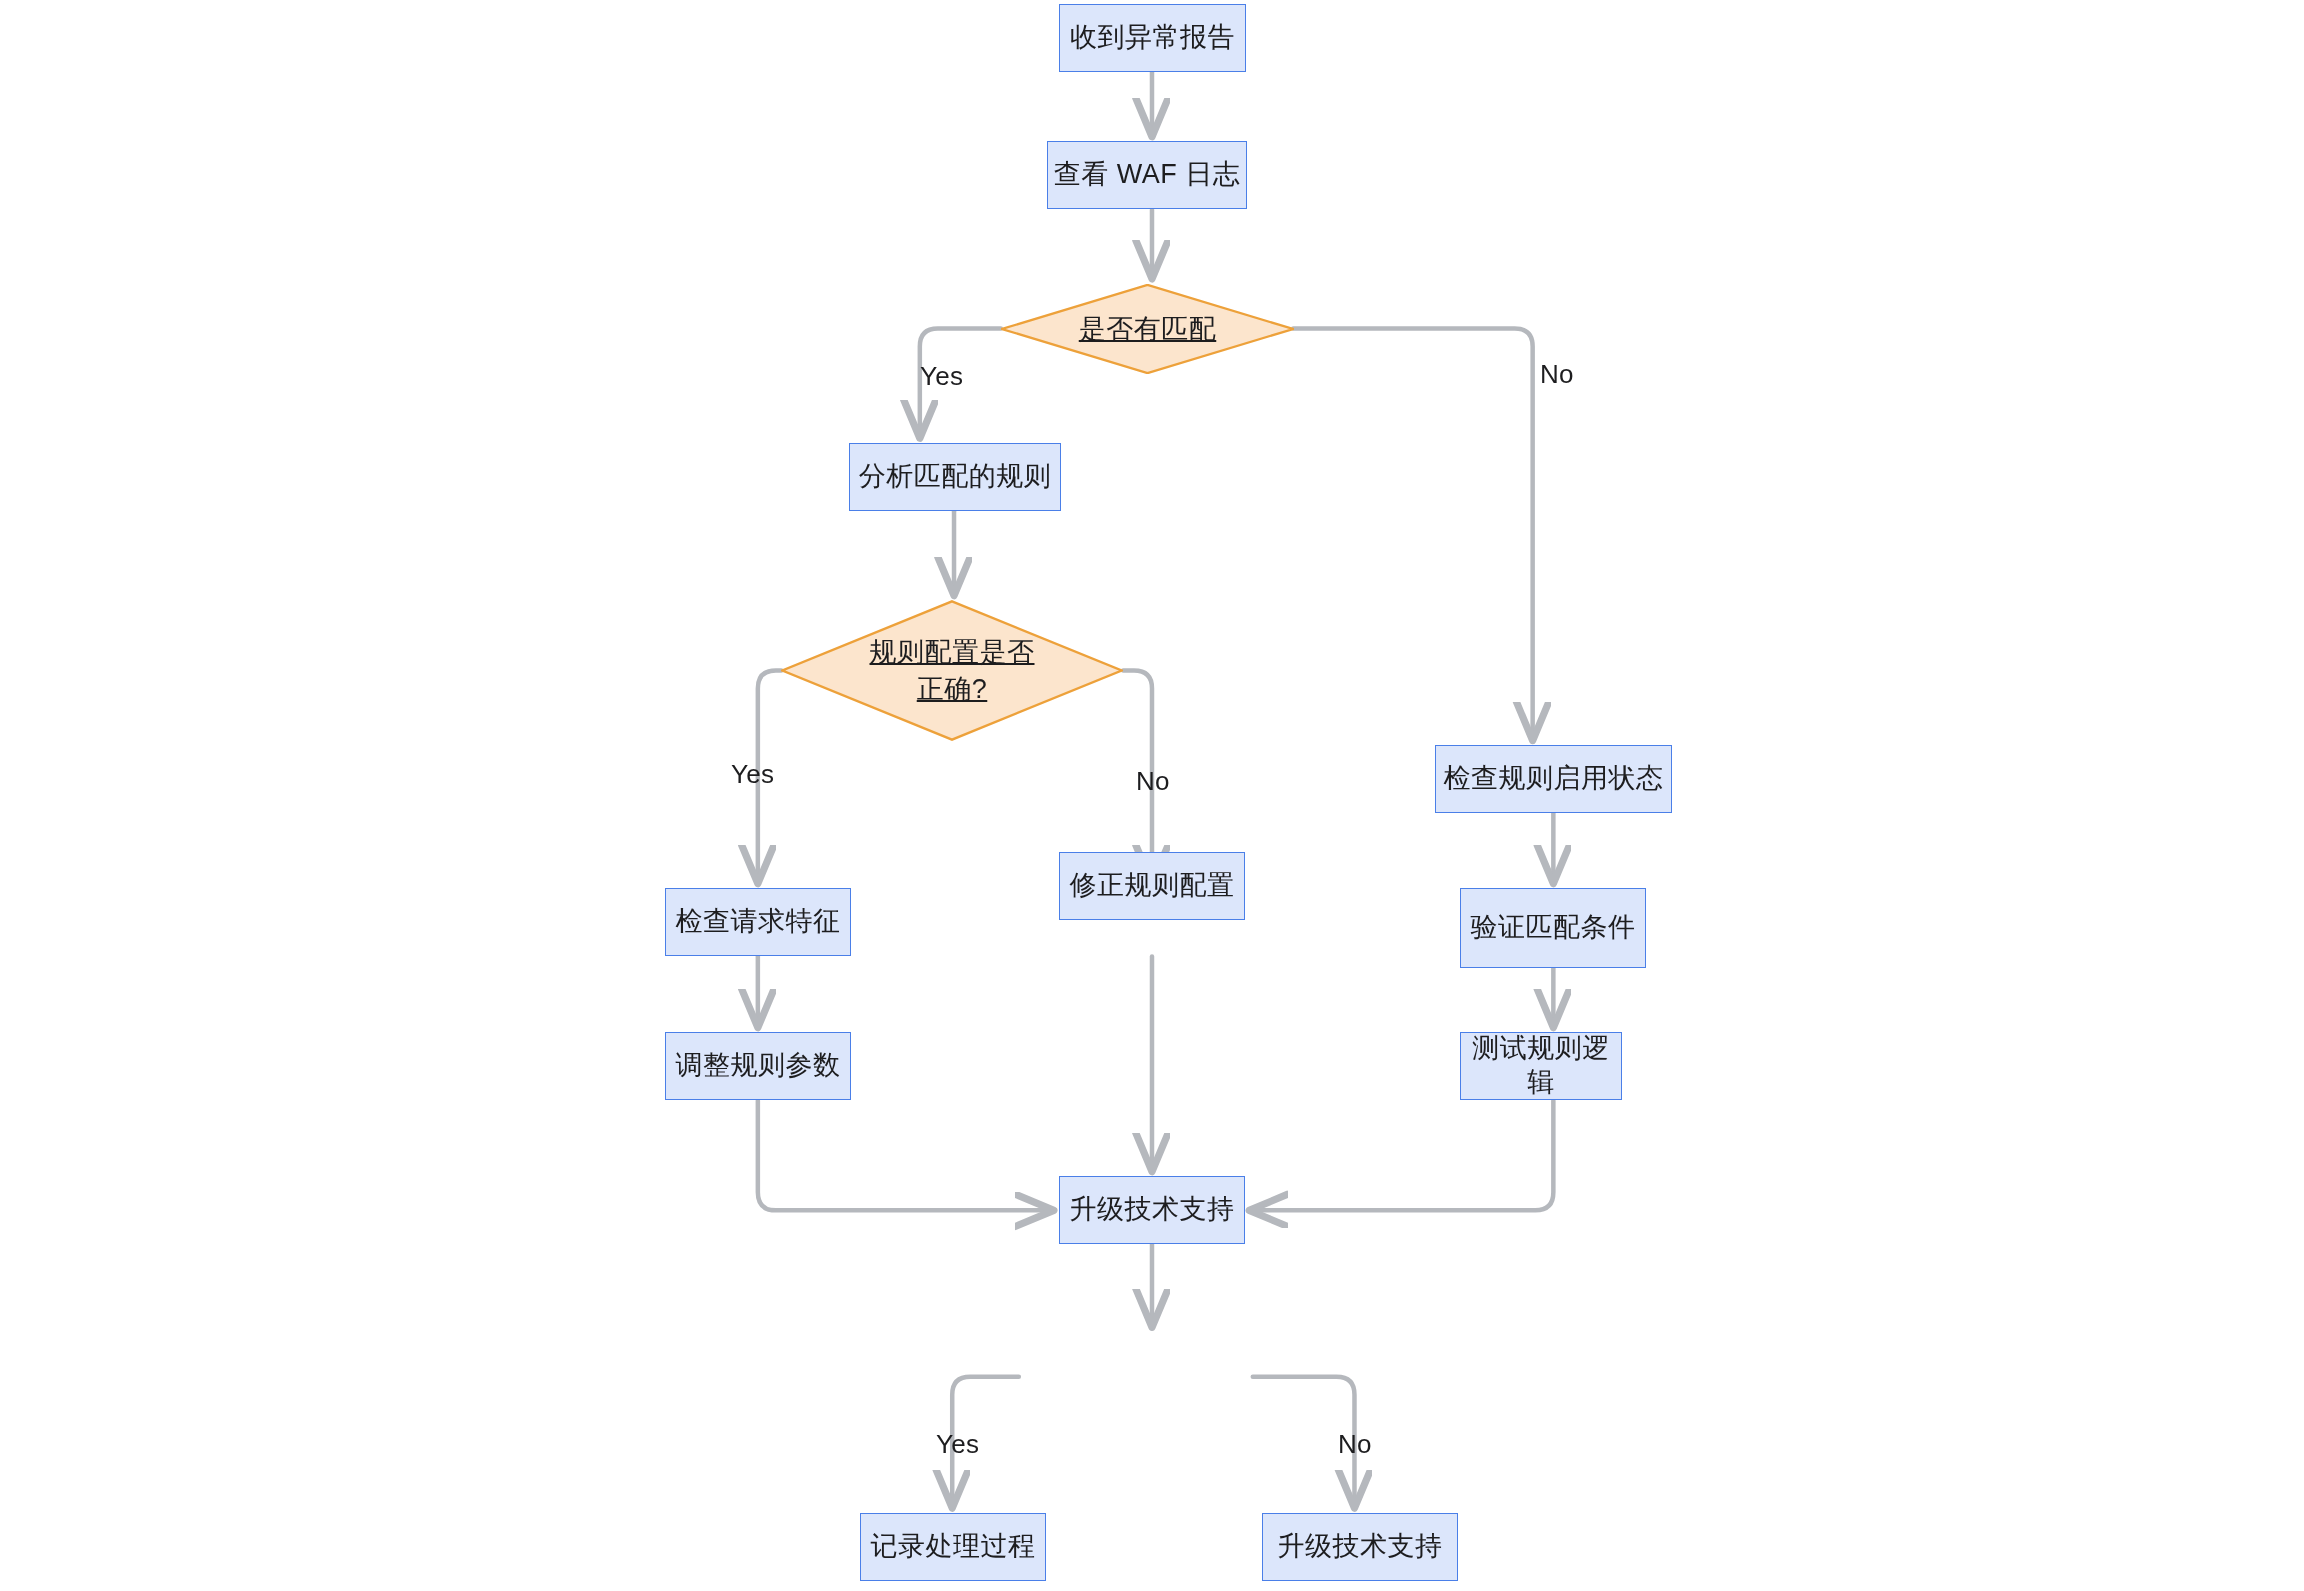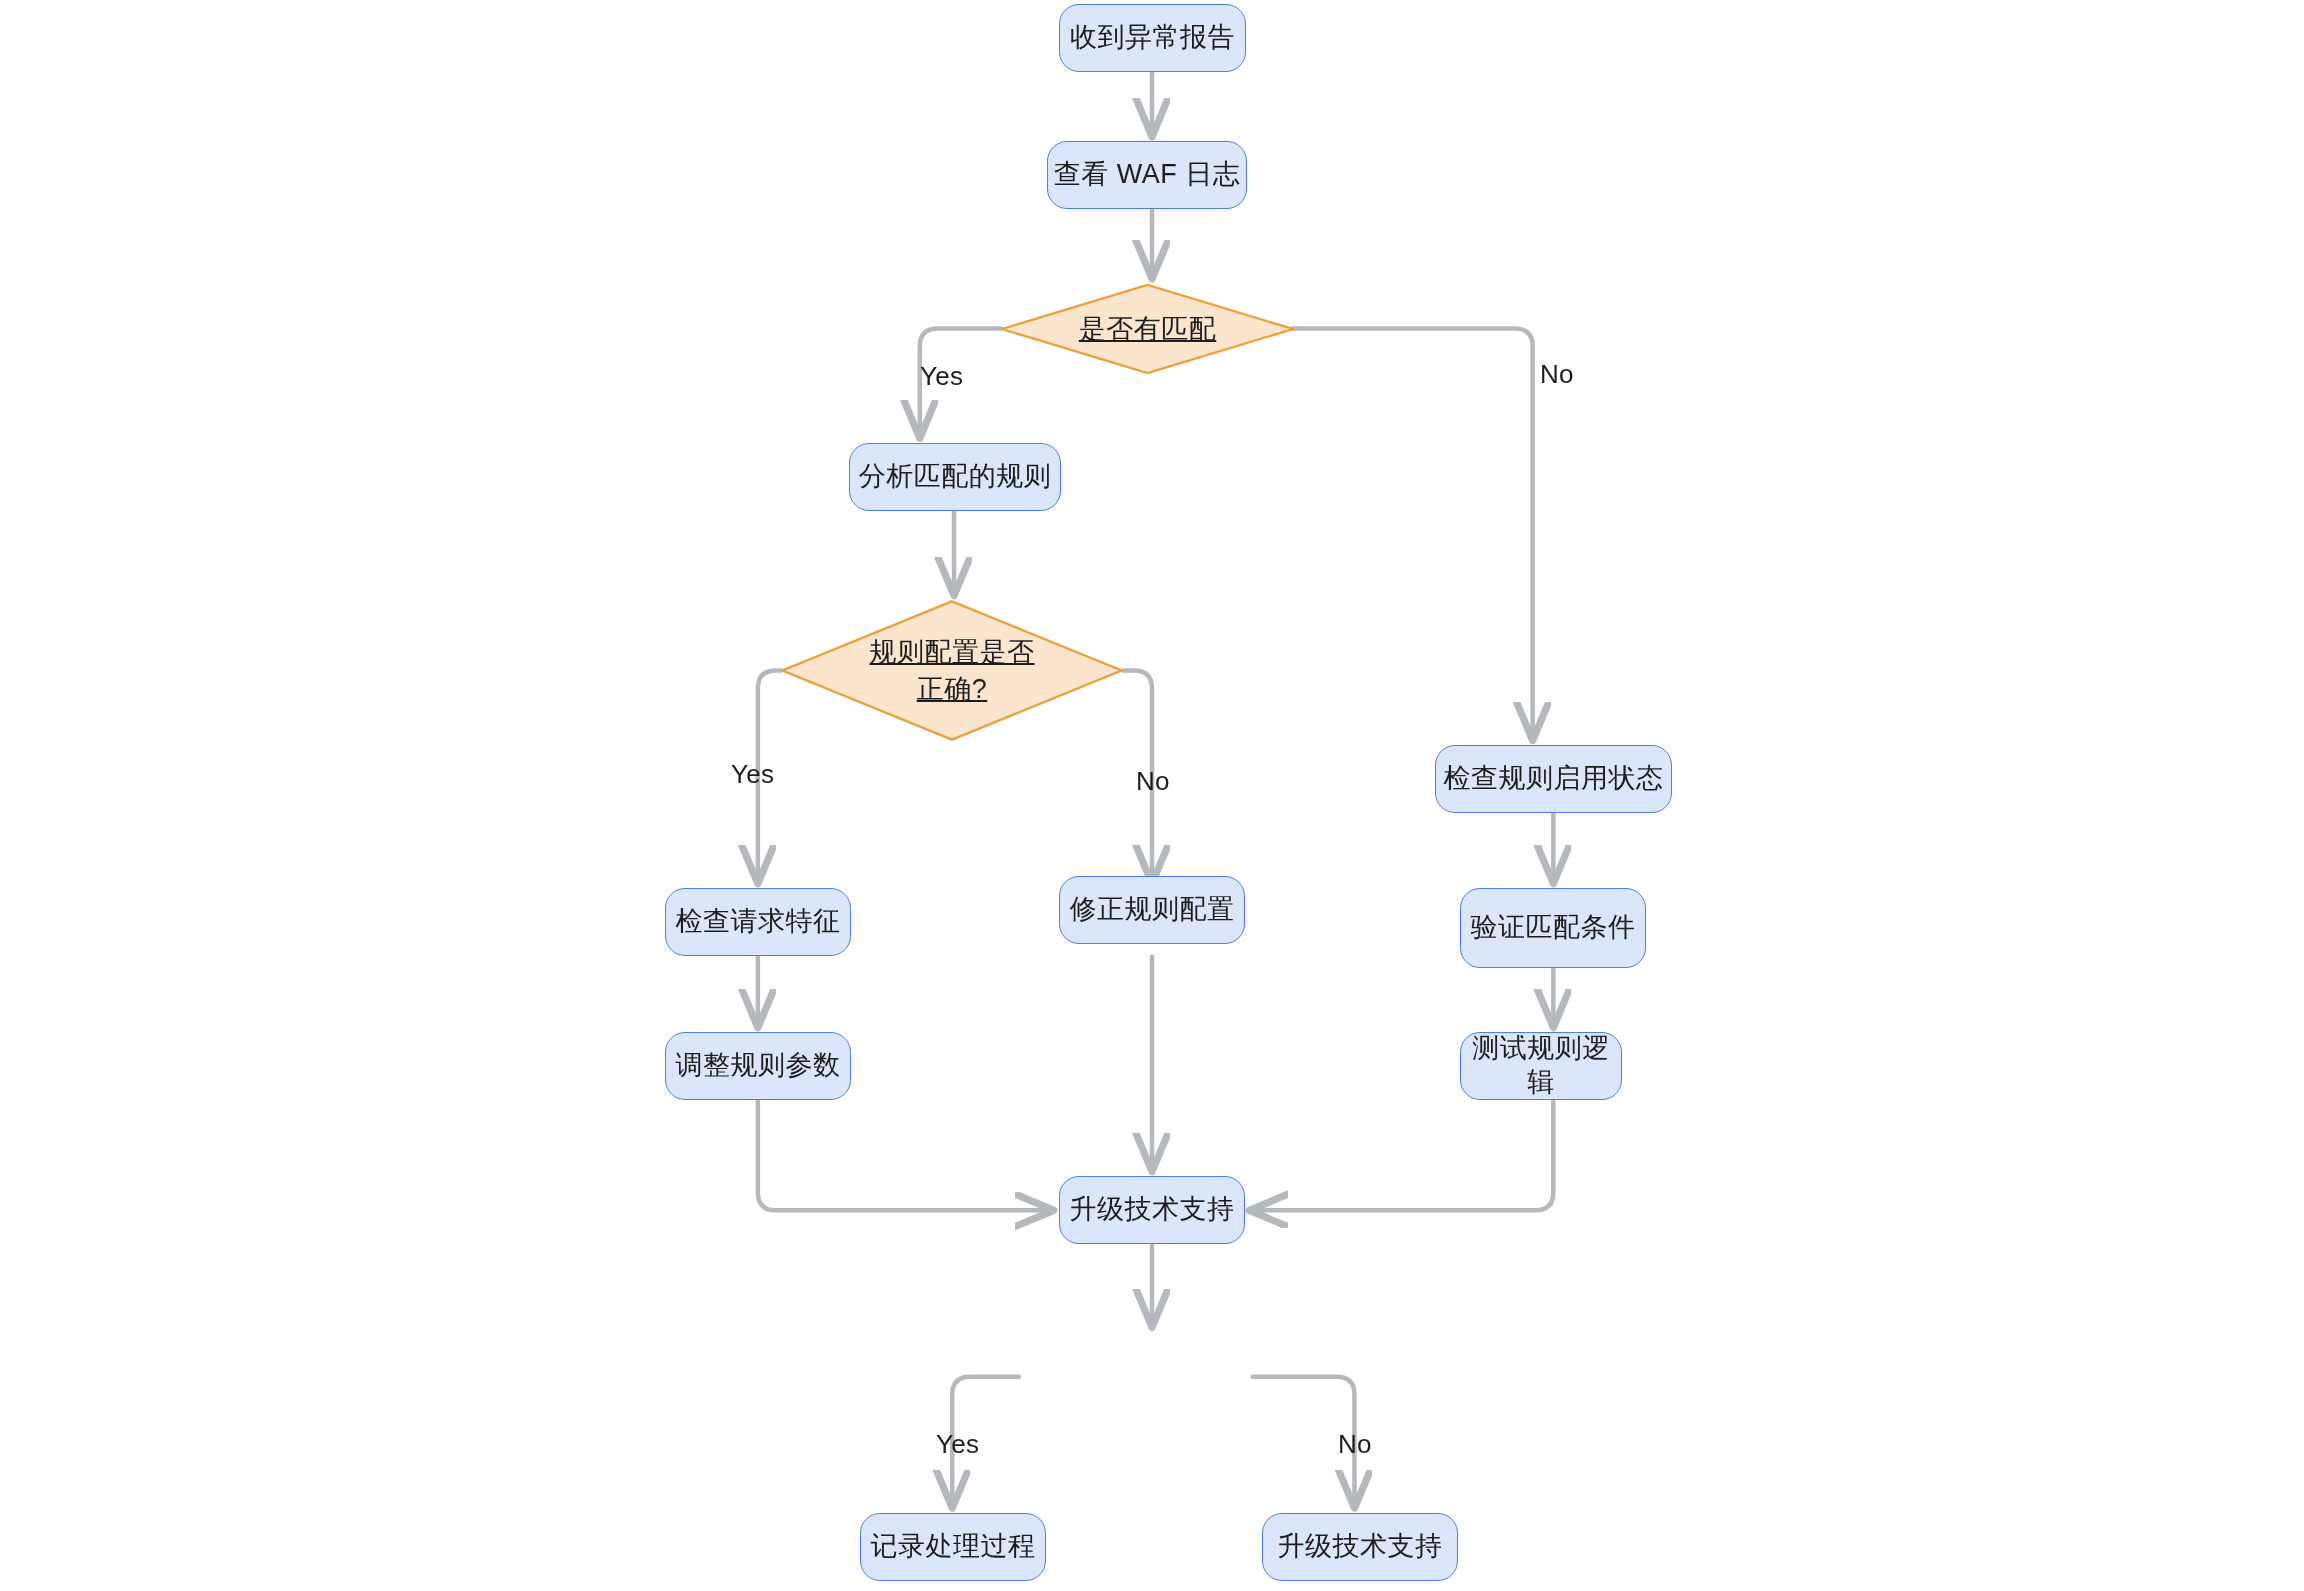--- a/index.html
+++ b/index.html
@@ -30,21 +30,21 @@
     box-sizing: border-box;
     display: flex;
     align-items: center;
     justify-content: center;
     text-align: center;
     z-index: 3;
   }
   .node-process {
     background: #dce6fb;
     border: 1.8px solid #4a7fe8;
-    border-radius: 20px;
+    border-radius: 0;
     color: #1d1d1f;
     font-size: 27px;
     line-height: 1.25;
     letter-spacing: 0.5px;
   }
   .node-decision {
     background: transparent;
     border: none;
     color: #1d1d1f;
     font-size: 27px;
@@ -150,21 +150,21 @@
   </div>
 
   <div class="node node-process" style="left:1435px; top:745px; width:237px; height:68px;">
     <span>检查规则启用状态</span>
   </div>
 
   <div class="node node-process" style="left:665px; top:888px; width:186px; height:68px;">
     <span>检查请求特征</span>
   </div>
 
-  <div class="node node-process" style="left:1059px; top:876px; width:186px; height:68px;">
+  <div class="node node-process" style="left:1059px; top:852px; width:186px; height:68px;">
     <span>修正规则配置</span>
   </div>
 
   <div class="node node-process" style="left:1460px; top:888px; width:186px; height:80px;">
     <span>验证匹配条件</span>
   </div>
 
   <div class="node node-process" style="left:665px; top:1032px; width:186px; height:68px;">
     <span>调整规则参数</span>
   </div>

